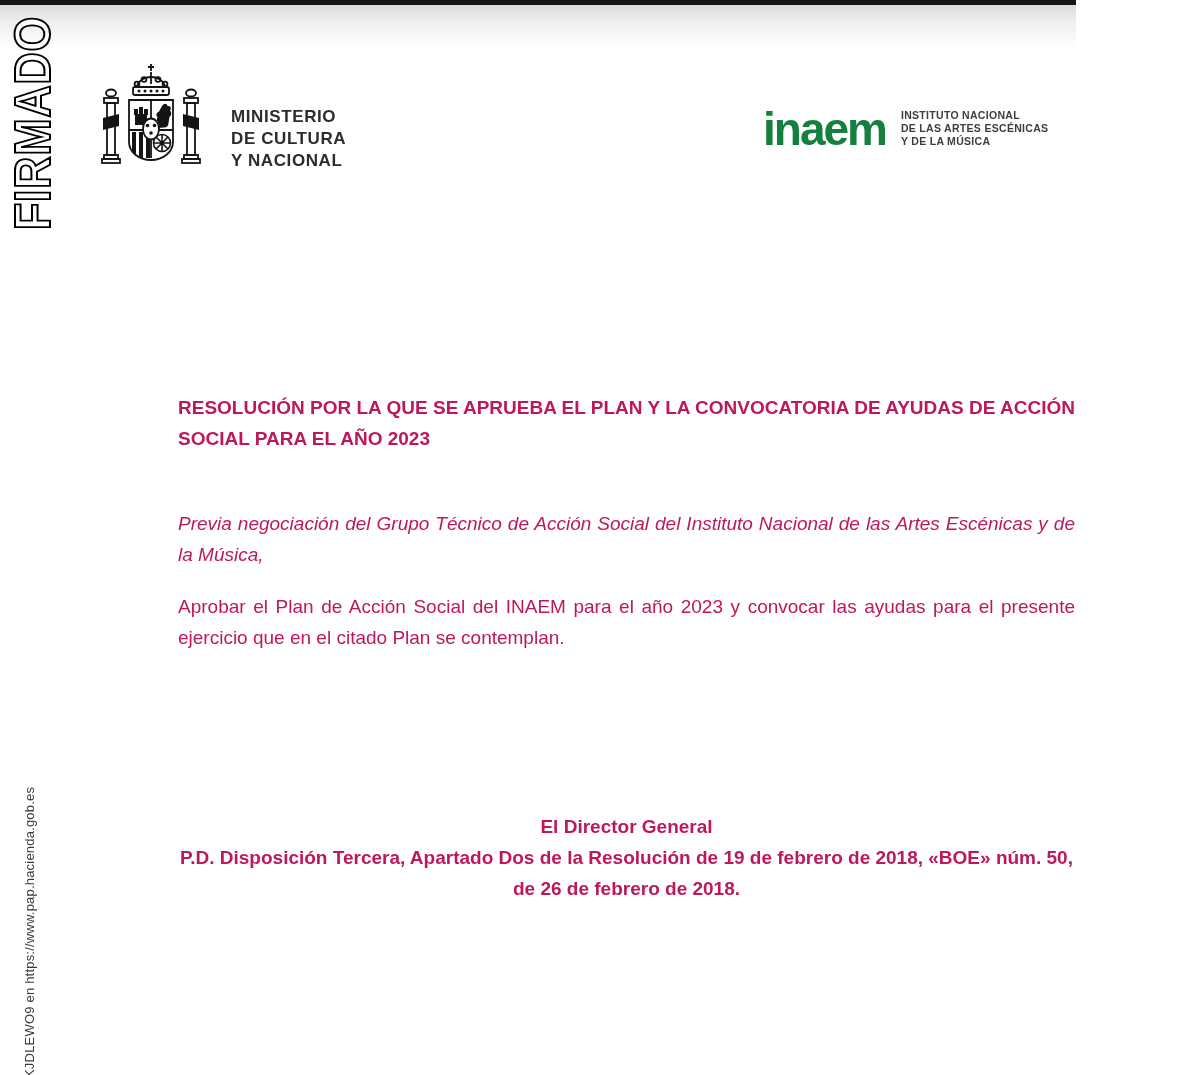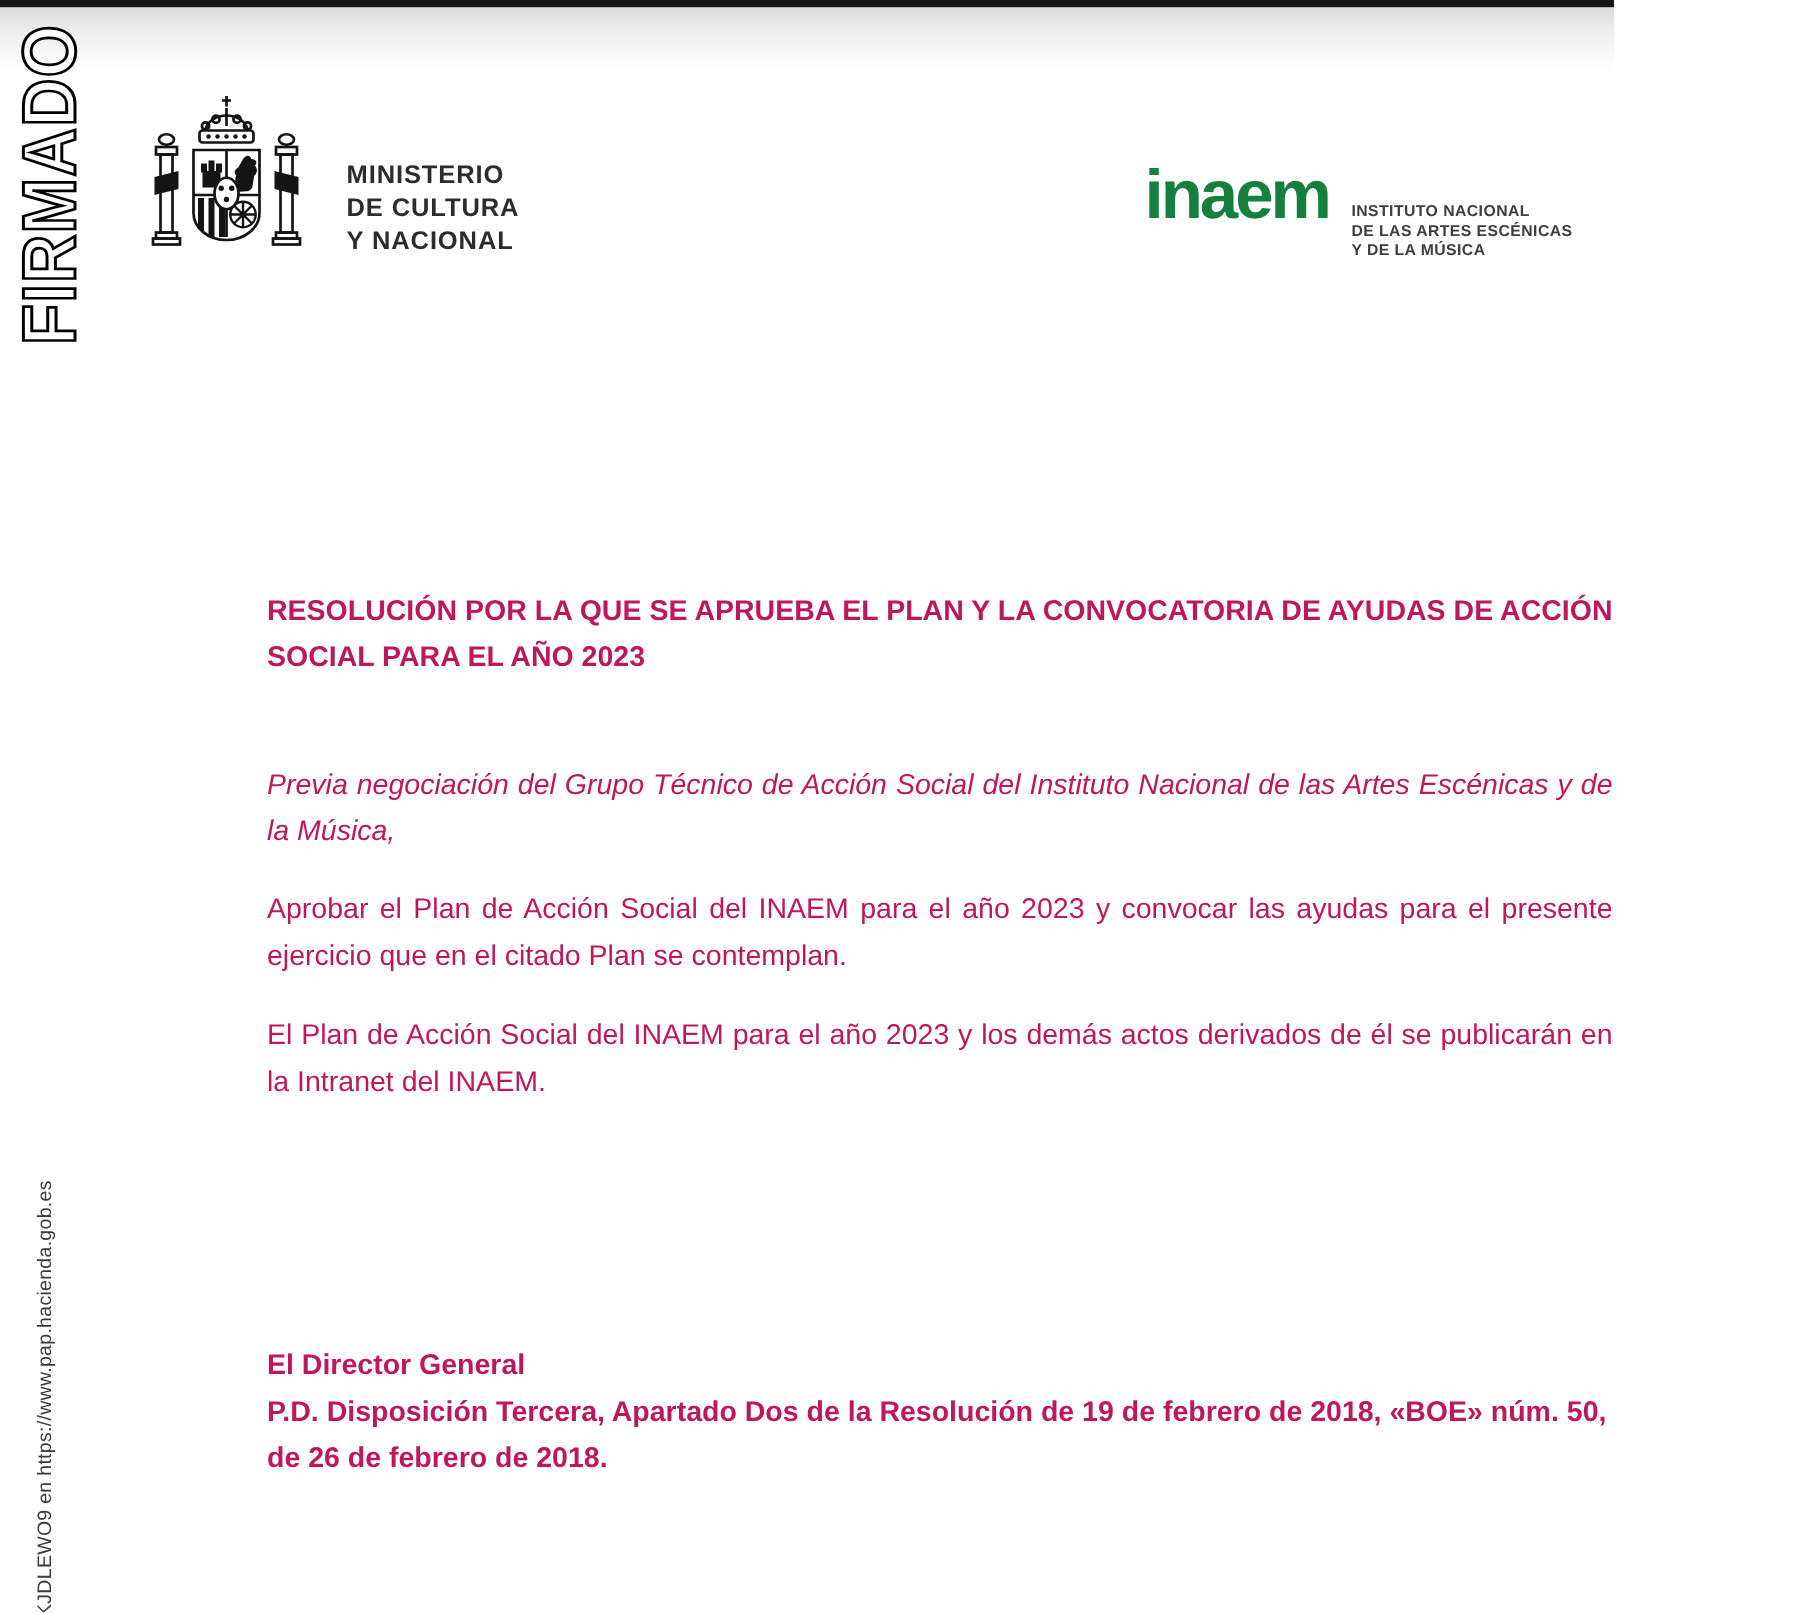--- a/index.html
+++ b/index.html
@@ -16,32 +16,32 @@
     background:linear-gradient(to bottom,#dcdcdc 0%,#efefef 40%,#ffffff 100%);}
 
   .firmado-svg{position:absolute;left:0px;top:4px;}
 
   .header-left{position:absolute;left:95px;top:62px;display:flex;align-items:flex-start;}
   .ministry-text{margin-left:24px;margin-top:44px;font-size:17px;line-height:22px;
     letter-spacing:0.6px;font-weight:600;color:#2c2c2c;}
 
   .header-right{position:absolute;left:763px;top:108px;display:flex;align-items:flex-start;}
   .inaem-word{font-size:46px;font-weight:700;letter-spacing:-2px;line-height:42px;color:#15803d;}
-  .inaem-sub{margin-left:15px;margin-top:27px;font-size:10.5px;line-height:13px;
+  .inaem-sub{margin-left:15px;margin-top:1px;font-size:10.5px;line-height:13px;
     letter-spacing:0.3px;font-weight:600;color:#3d3d3d;}
 
   .doc{position:absolute;left:178px;top:392px;width:897px;
     font-size:19px;line-height:31px;text-align:justify;color:#be185d;}
   .doc h1{font-size:19px;line-height:31px;font-weight:700;margin:0;text-align:justify;}
   .doc p{margin:0;}
   .p-intro{margin-top:54px !important;font-style:italic;}
   .h-resuelvo{font-size:19px;line-height:31px;font-weight:700;margin:50px 0 0 0;}
   .p-body1{margin-top:21px !important;}
   .p-body2{margin-top:22px !important;}
-  .signature{margin-top:158px;text-align:left;font-weight:700;}
+  .signature{margin-top:158px;text-align:center;font-weight:700;}
 
   .vertical-code{
     position:absolute;left:22px;top:1078px;width:345px;height:17px;
     transform:rotate(-90deg);transform-origin:0 0;
     font-size:13px;letter-spacing:0.2px;color:#3a3a3a;white-space:nowrap;
   }
 </style>
 </head>
 <body>
 
@@ -145,21 +145,20 @@
       <div>INSTITUTO NACIONAL</div>
       <div>DE LAS ARTES ESCÉNICAS</div>
       <div>Y DE LA MÚSICA</div>
     </div>
   </div>
 
   <div class="doc">
     <h1>RESOLUCIÓN POR LA QUE SE APRUEBA EL PLAN Y LA CONVOCATORIA DE AYUDAS DE ACCIÓN SOCIAL PARA EL AÑO 2023</h1>
     <p class="p-intro">Previa negociación del Grupo Técnico de Acción Social del Instituto Nacional de las Artes Escénicas y de la Música,</p>
     <p class="p-body1">Aprobar el Plan de Acción Social del INAEM para el año 2023 y convocar las ayudas para el presente ejercicio que en el citado Plan se contemplan.</p>
-    <p class="p-body2">El Plan de Acción Social del INAEM para el año 2023 y los demás actos derivados de él se publicarán en la Intranet del INAEM.</p>
     <div class="signature">
       <div>El Director General</div>
       <div>P.D. Disposición Tercera, Apartado Dos de la Resolución de 19 de febrero de 2018, «BOE» núm. 50, de 26 de febrero de 2018.</div>
     </div>
   </div>
 
   <div class="vertical-code">KJDLEWO9 en https://www.pap.hacienda.gob.es</div>
 
 </div>
 

